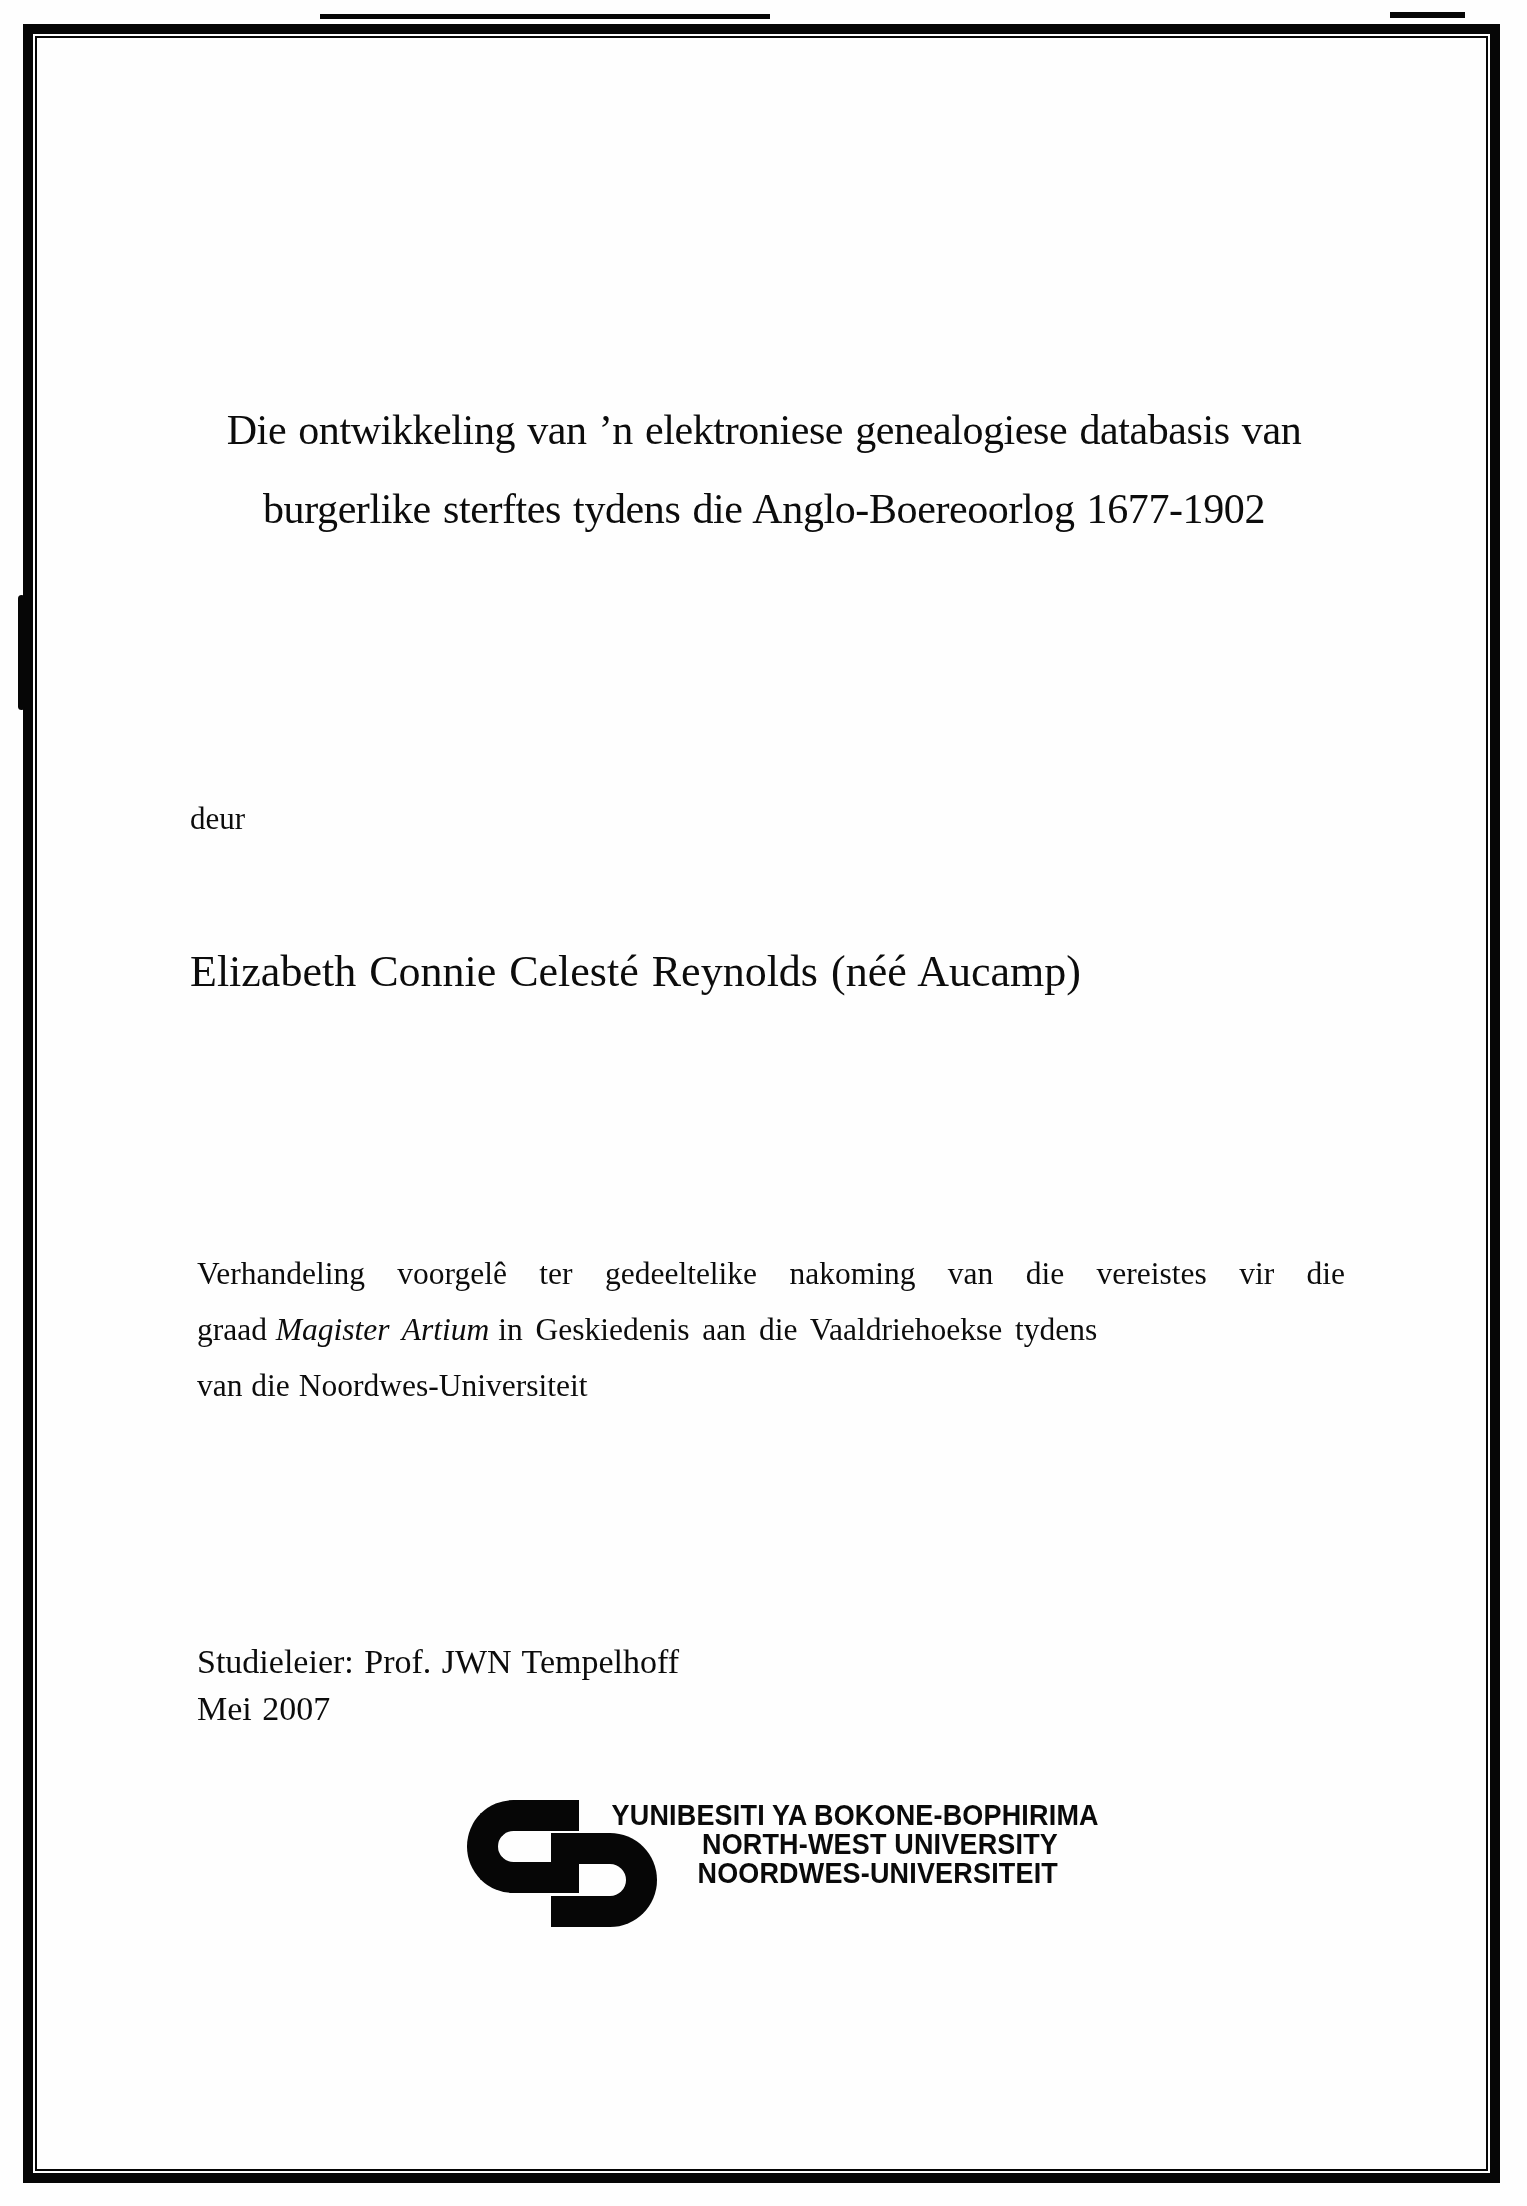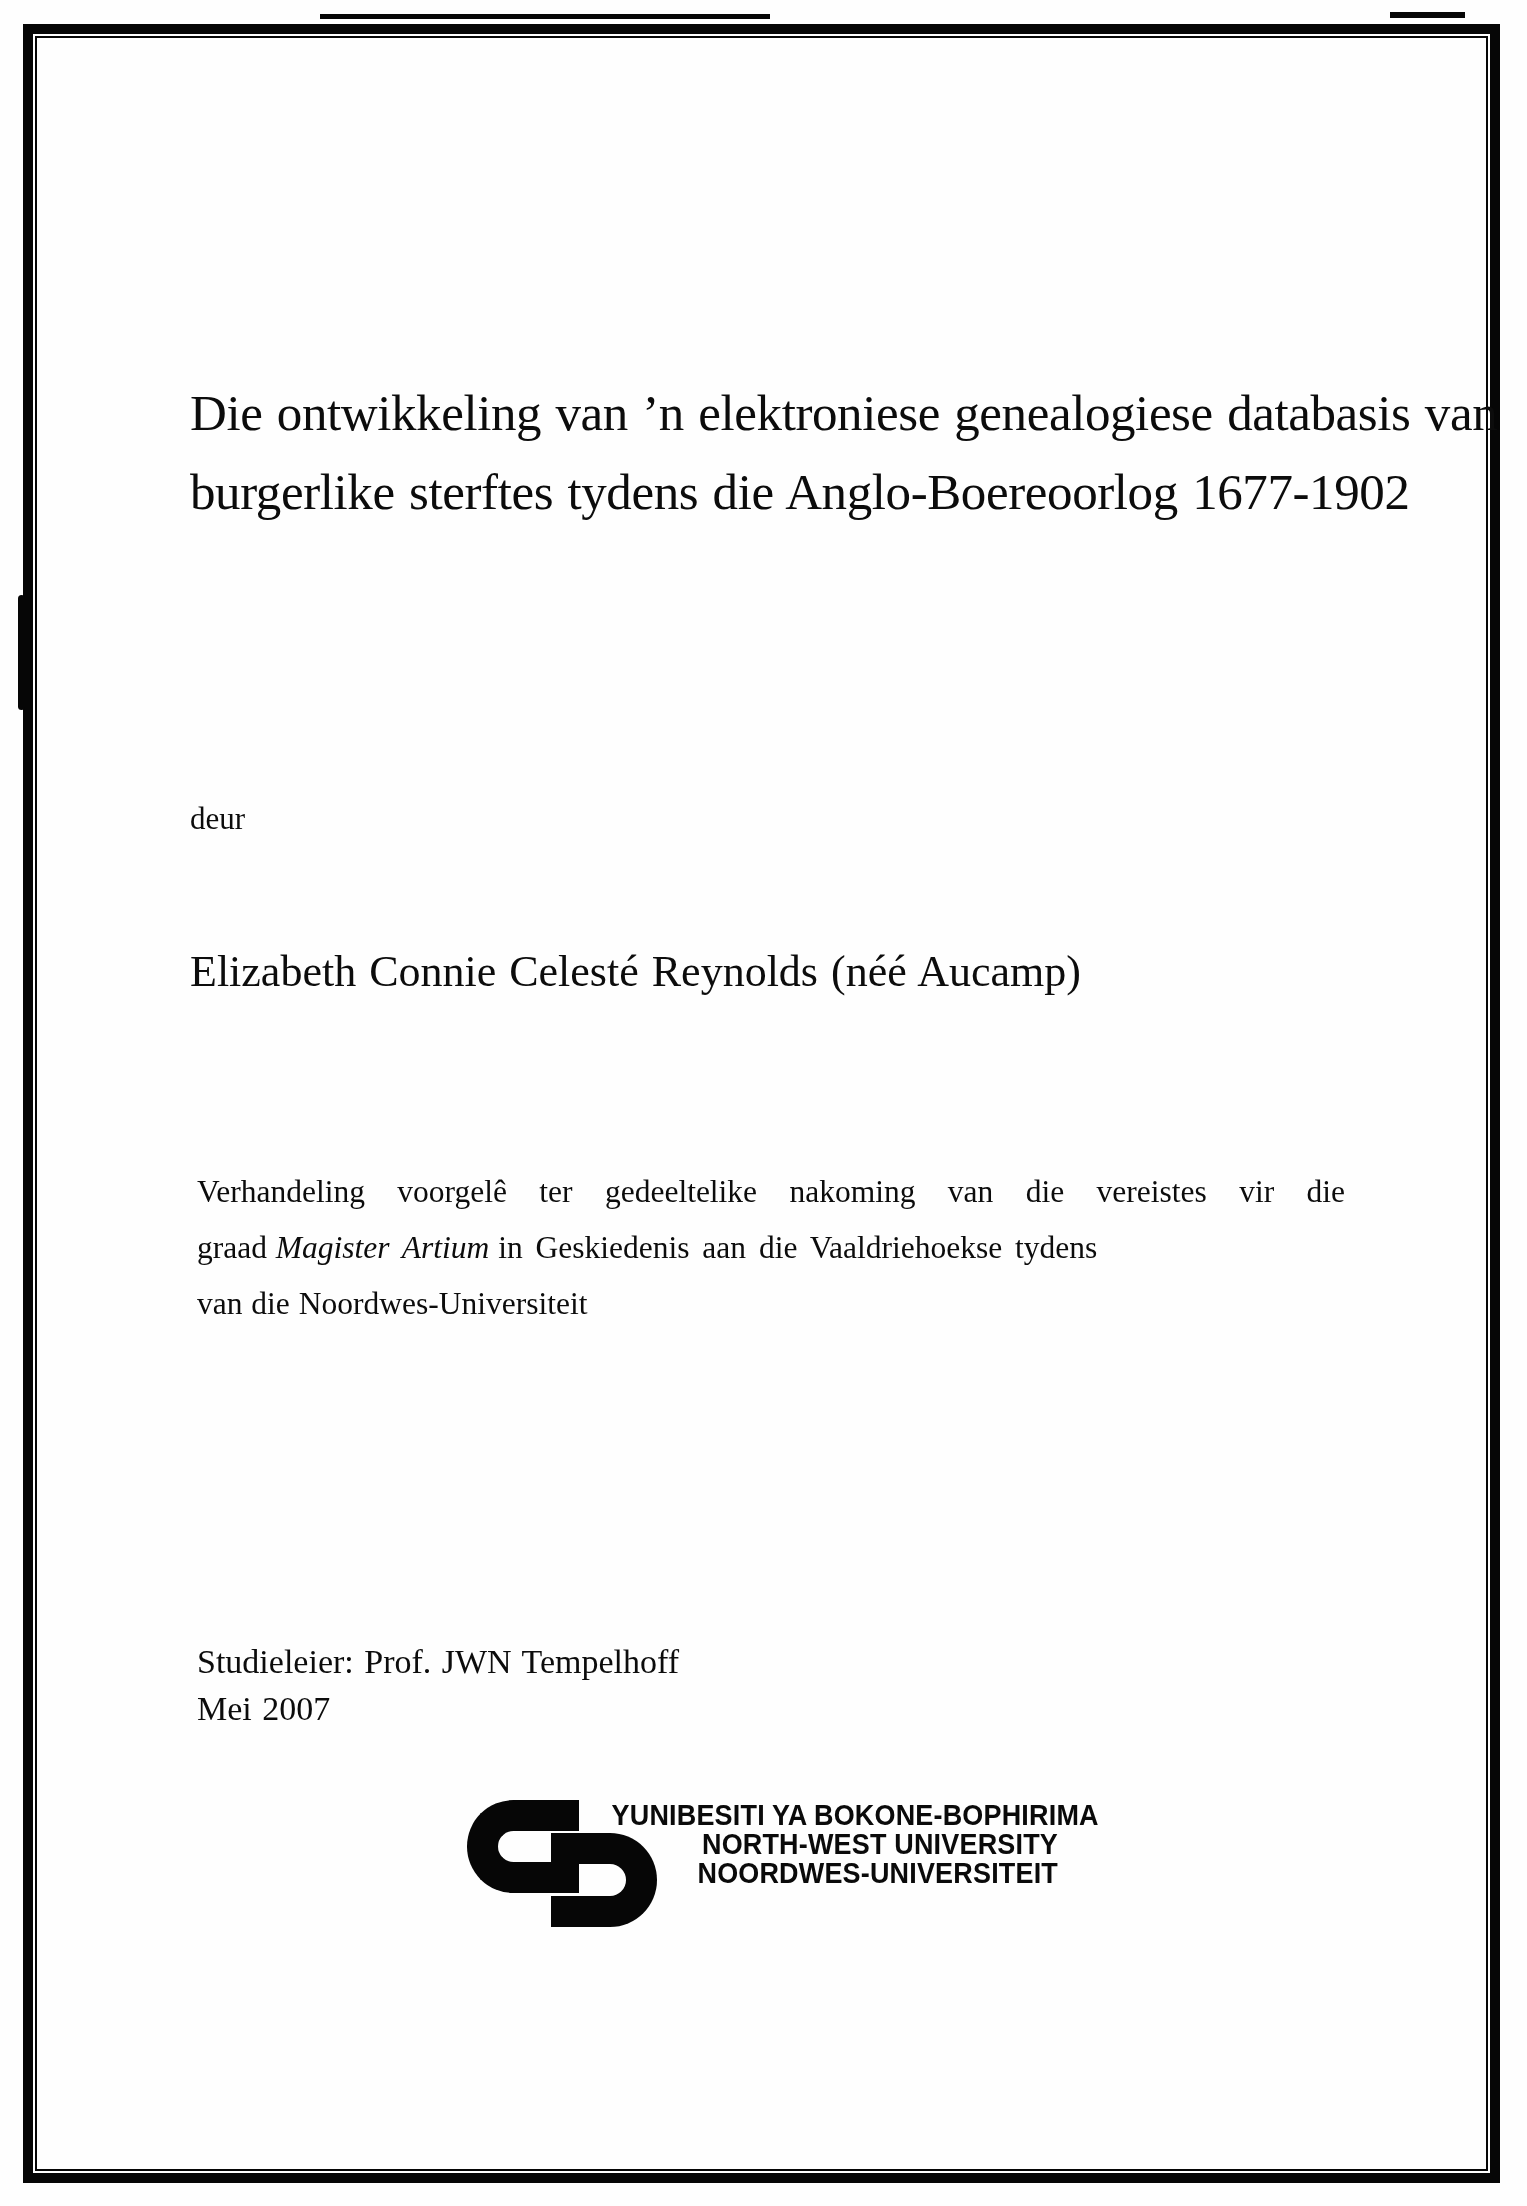--- a/index.html
+++ b/index.html
@@ -44,22 +44,22 @@
   .content {
     position: absolute;
     inset: 0;
   }
 
   
   .title-block {
     position: absolute;
     left: 190px;
     width: 1148px;
-    top: 374px;
-    font-size: 51px;
+    top: 391px;
+    font-size: 42px;
     line-height: 79px;
     letter-spacing: -0.4px;
     word-spacing: 2px;
     text-align: center;
   }
   .title-line {
     white-space: nowrap;
   }
 
   .byline {
@@ -81,21 +81,21 @@
     line-height: 42px;
     word-spacing: 2px;
     text-align: left;
     white-space: nowrap;
   }
 
   .submission {
     position: absolute;
     left: 197px;
     width: 1148px;
-    top: 1164px;
+    top: 1246px;
     font-size: 31.5px;
     line-height: 56px;
     word-spacing: 1px;
   }
   .submission .l1 {
     text-align: justify;
     text-align-last: justify;
     white-space: nowrap0; 
   }
   .submission .l2 {

